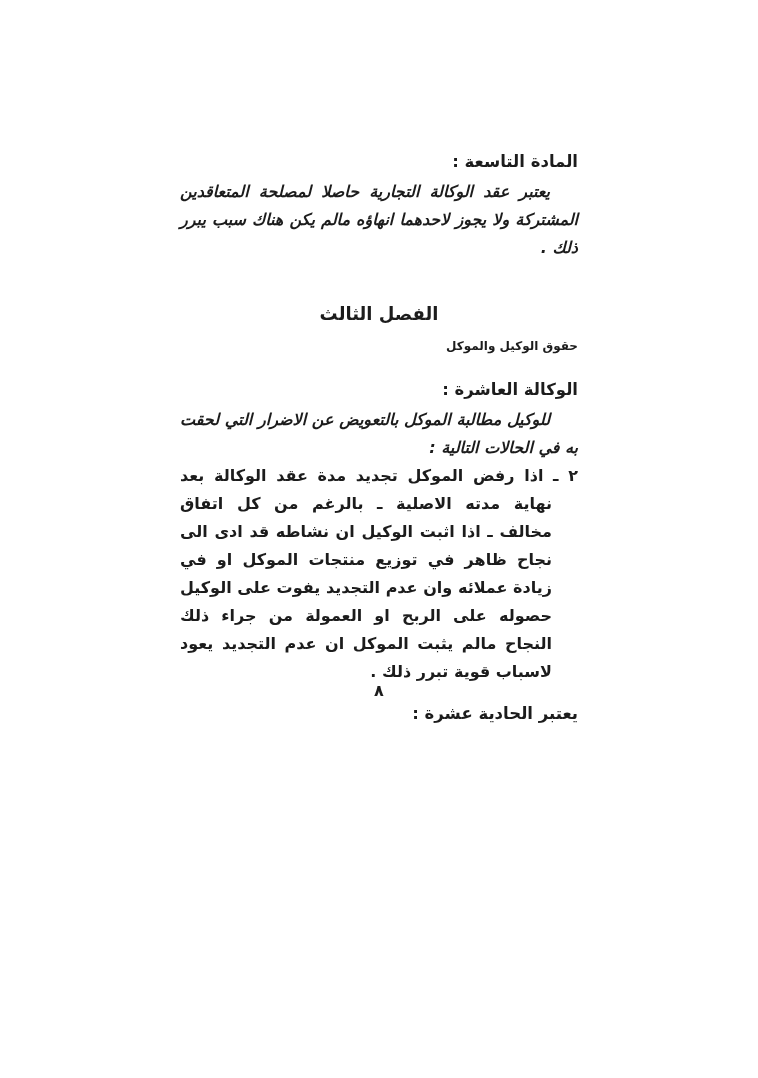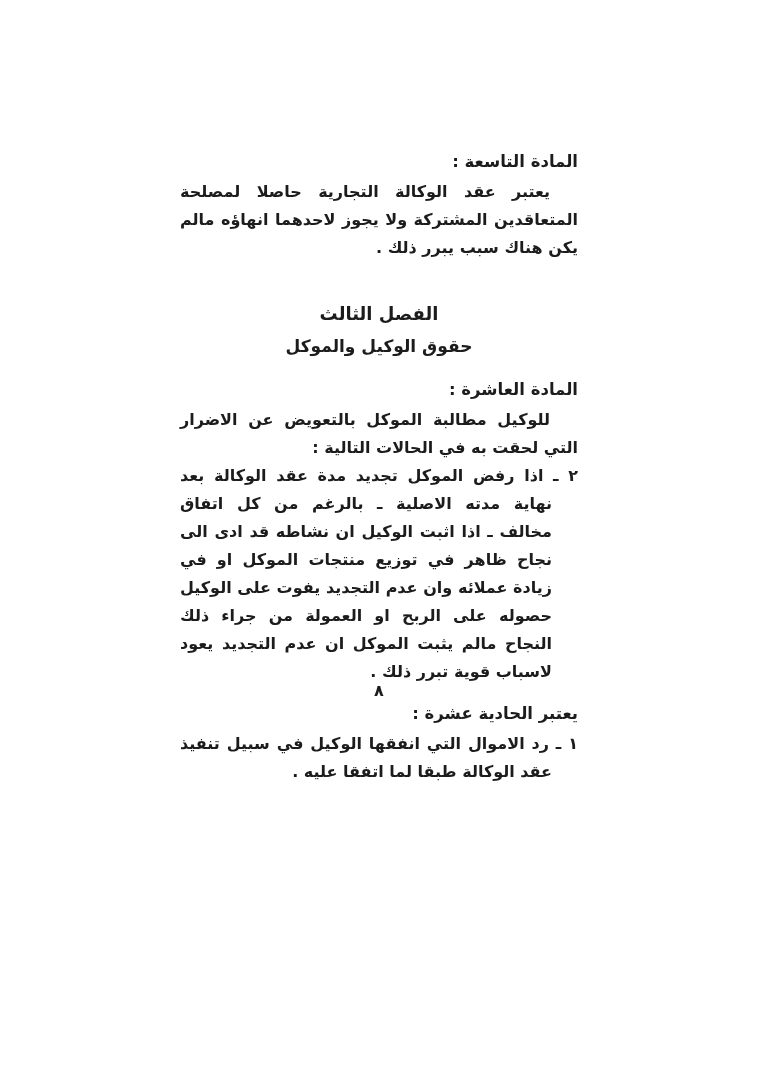--- a/index.html
+++ b/index.html
@@ -32,33 +32,35 @@
     padding: 0;
     font-size: inherit;
   }
   .article-heading {
     text-align: right;
     margin-bottom: 2px;
     font-size: 16.5px;
   }
   .para {
     text-indent: 28px; 
+    font-style: italic;
   }
   .chapter {
     text-align: center;
     margin-top: 36px;
     margin-bottom: 14px;
   }
   .chapter-title {
     font-size: 18px;
     line-height: 32px;
   }
   .chapter-subtitle {
-    font-size: 17px;
+    font-size: 12px;
     line-height: 32px;
+    text-align: right;
   }
   .list-item {
     padding-right: 26px;   
     text-indent: -26px;
   }
   .spacer-md { height: 14px; }
   .page-number {
     position: absolute;
     bottom: 100px;
     left: 0;
@@ -78,28 +80,27 @@
       <h3 class="article-heading">المادة التاسعة :</h3>
       <p class="para">يعتبر عقد الوكالة التجارية حاصلا لمصلحة المتعاقدين المشتركة ولا يجوز لاحدهما انهاؤه مالم يكن هناك سبب يبرر ذلك .</p>
     </section>
 
     <div class="chapter">
       <h2 class="chapter-title">الفصل الثالث</h2>
       <h2 class="chapter-subtitle">حقوق الوكيل والموكل</h2>
     </div>
 
     <section>
-      <h3 class="article-heading">المادة العاشرة :</h3>
+      <h3 class="article-heading">الوكالة العاشرة :</h3>
       <p class="para">للوكيل مطالبة الموكل بالتعويض عن الاضرار التي لحقت به في الحالات التالية :</p>
       <p class="list-item">٢ ـ اذا رفض الموكل تجديد مدة عقد الوكالة بعد نهاية مدته الاصلية ـ بالرغم من كل اتفاق مخالف ـ اذا اثبت الوكيل ان نشاطه قد ادى الى نجاح ظاهر في توزيع منتجات الموكل او في زيادة عملائه وان عدم التجديد يفوت على الوكيل حصوله على الربح او العمولة من جراء ذلك النجاح مالم يثبت الموكل ان عدم التجديد يعود لاسباب قوية تبرر ذلك .</p>
     </section>
 
     <div class="spacer-md"></div>
 
     <section>
       <h3 class="article-heading">يعتبر الحادية عشرة :</h3>
-      <p class="list-item">١ ـ رد الاموال التي انفقها الوكيل في سبيل تنفيذ عقد الوكالة طبقا لما اتفقا عليه .</p>
     </section>
 
   </div>
 
   <div class="page-number">٨</div>
 </div>
 
 </body></html>

